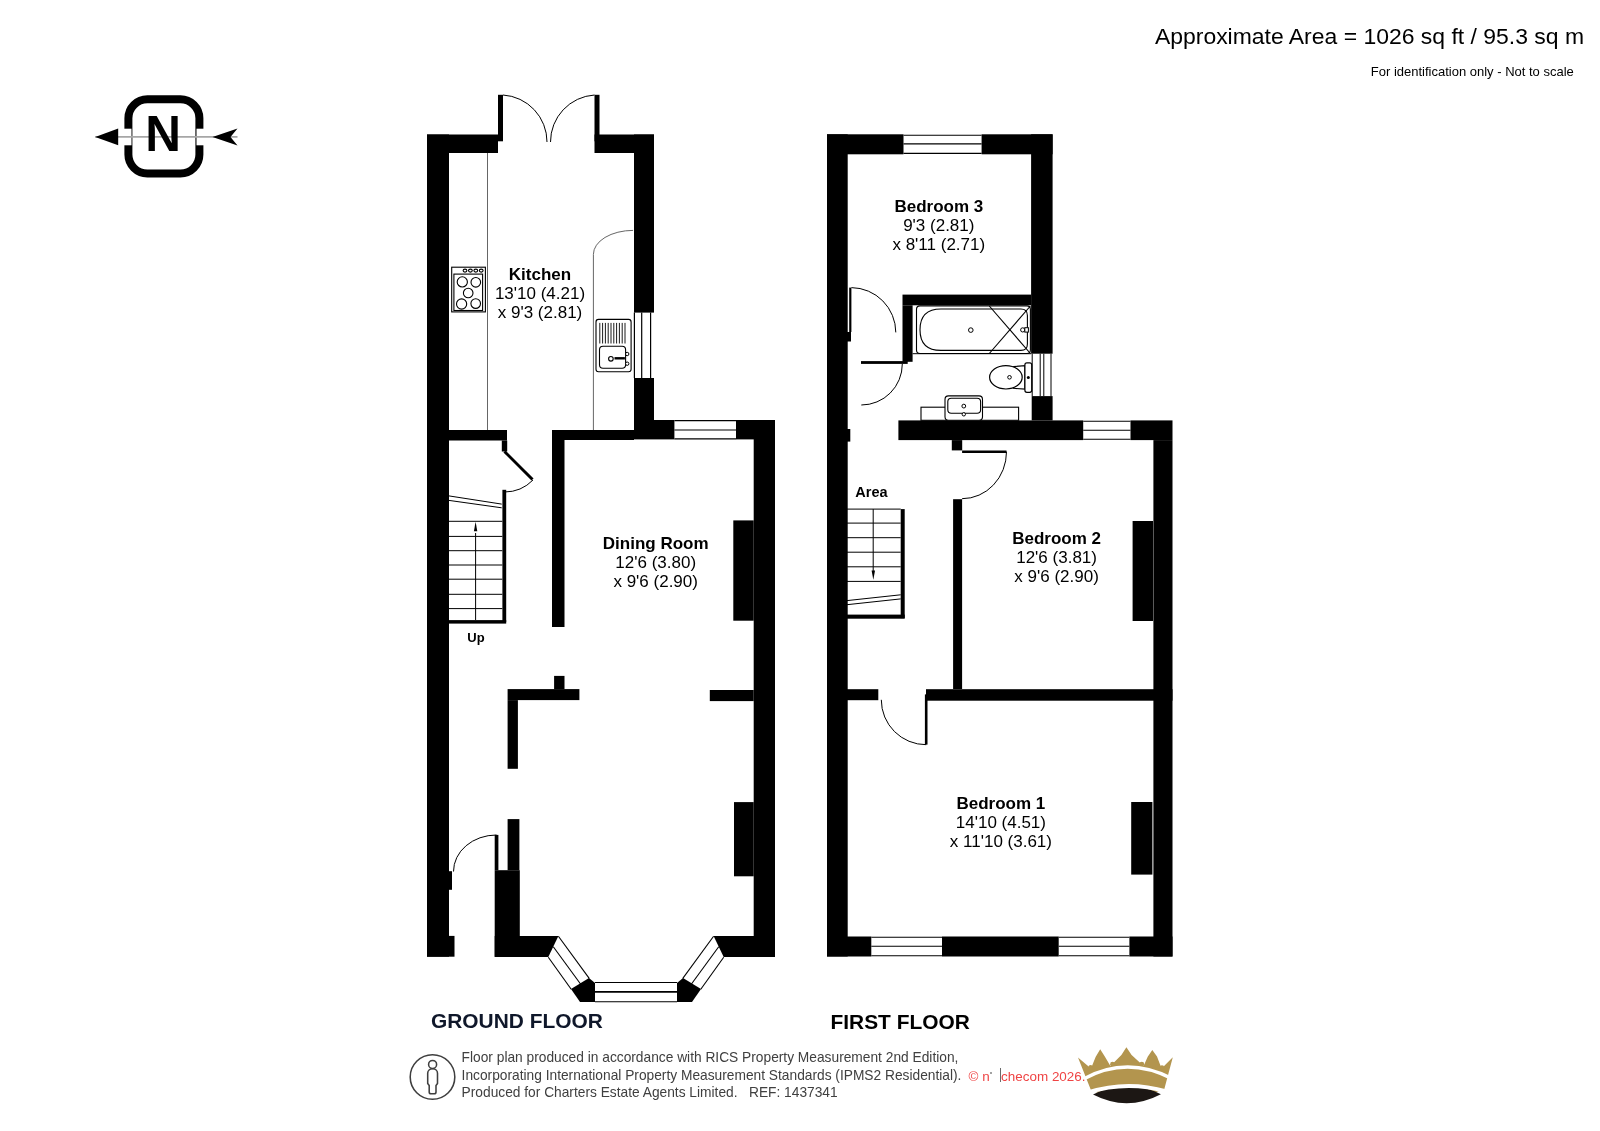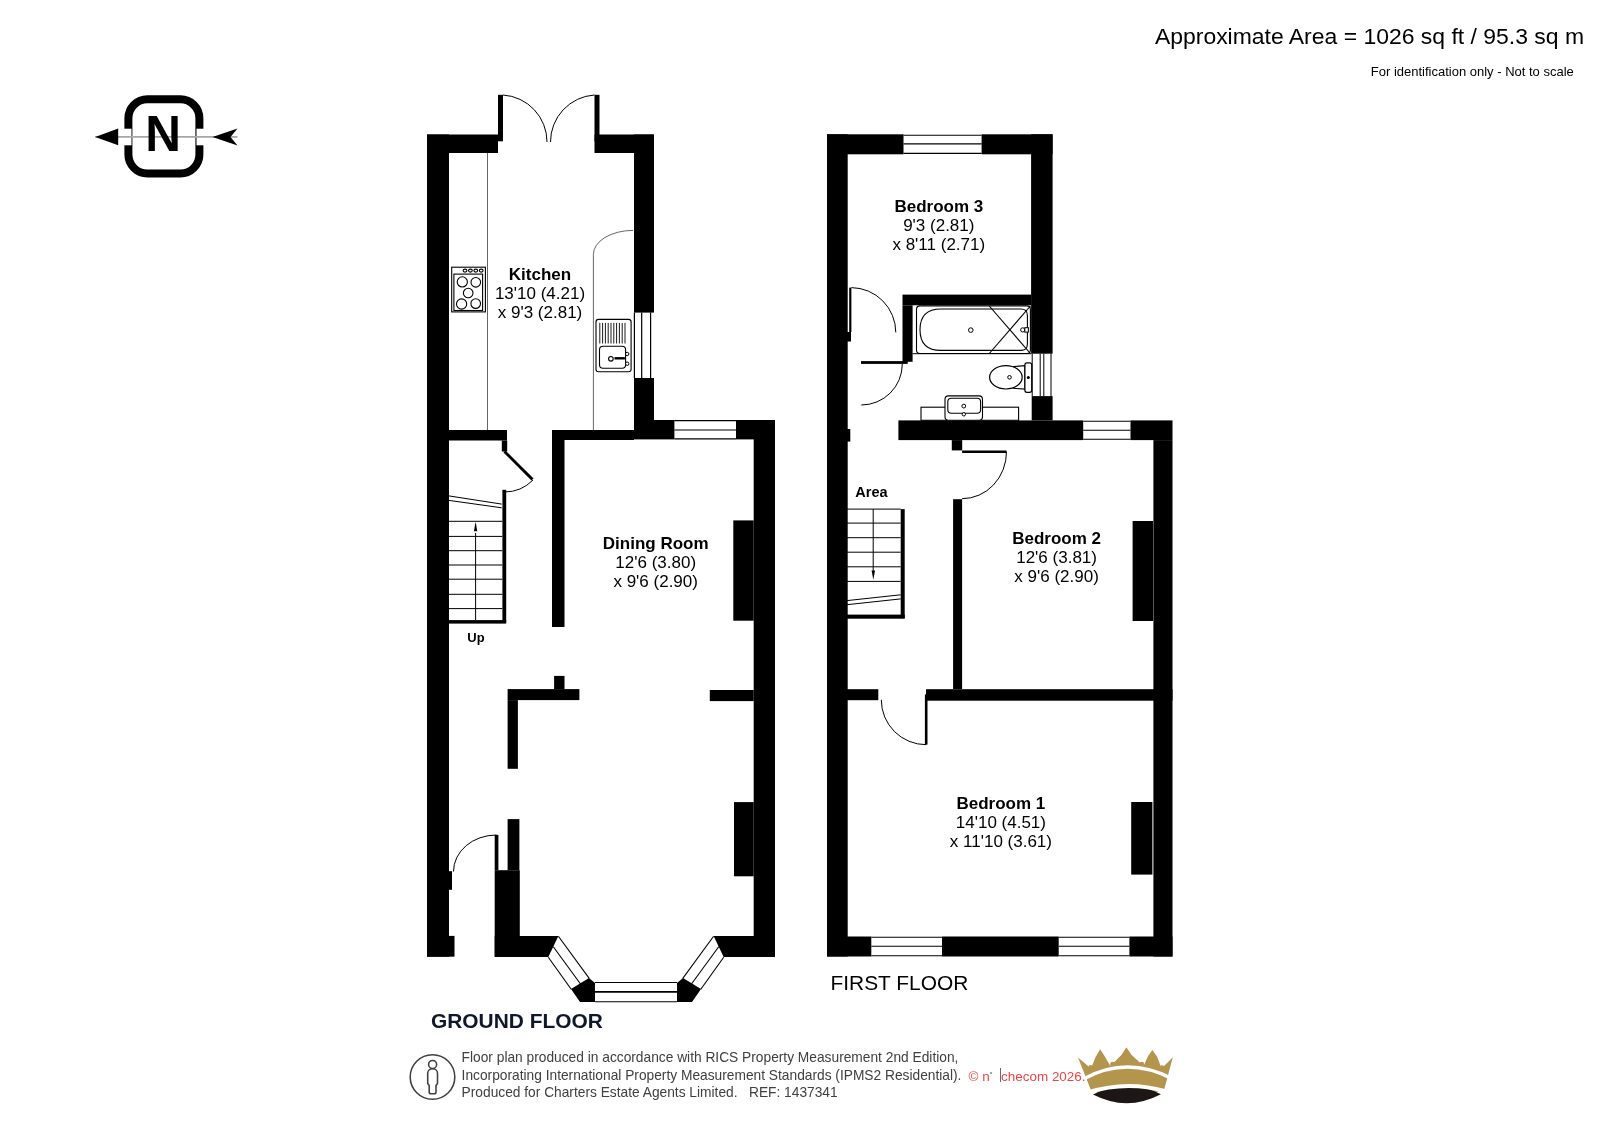--- a/index.html
+++ b/index.html
@@ -394,21 +394,21 @@
 <div class="lbl" style="left:1056.6px;top:530px;"><b>Bedroom 2</b><br>12'6 (3.81)<br>x 9'6 (2.90)</div>
 
 <div class="lbl" style="left:1000.9px;top:795.2px;"><b>Bedroom 1</b><br>14'10 (4.51)<br>x 11'10 (3.61)</div>
 
 <div style="position:absolute;left:467.3px;top:630px;font-size:13px;font-weight:bold;color:#000;">Up</div>
 
 <div style="position:absolute;left:855.3px;top:484px;font-size:14.5px;font-weight:bold;color:#000;">Area</div>
 
 <div style="position:absolute;left:431px;top:1008.5px;font-size:20.9px;font-weight:bold;color:#0f172a;">GROUND FLOOR</div>
 
-<div style="position:absolute;left:830.5px;top:971px;font-size:20.9px;font-weight:normal;color:#000;">FIRST FLOOR</div>
+<div style="position:absolute;left:830.5px;top:1010px;font-size:20.9px;font-weight:bold;color:#000;">FIRST FLOOR</div>
 
 <div style="position:absolute;left:461.6px;top:1049.2px;font-size:13.75px;line-height:17.35px;color:#404040;">Floor plan produced in accordance with RICS Property Measurement 2nd Edition,<br>Incorporating International Property Measurement Standards (IPMS2 Residential).<br>Produced for Charters Estate Agents Limited. &nbsp; REF: 1437341</div>
 
 <div style="position:absolute;left:968.5px;top:1069px;font-size:13.45px;color:#ef4444;white-space:pre;">© n<span style="display:inline-block;width:11.5px;"></span>checom 2026.</div>
 
 <div style="position:absolute;left:999.9px;top:1067.8px;width:1.3px;height:13.8px;background:#6b6b6b;"></div>
 
 <div style="position:absolute;left:990.3px;top:1072.4px;width:1.7px;height:1.9px;background:#a2a2a2;"></div>
 
 </div>

